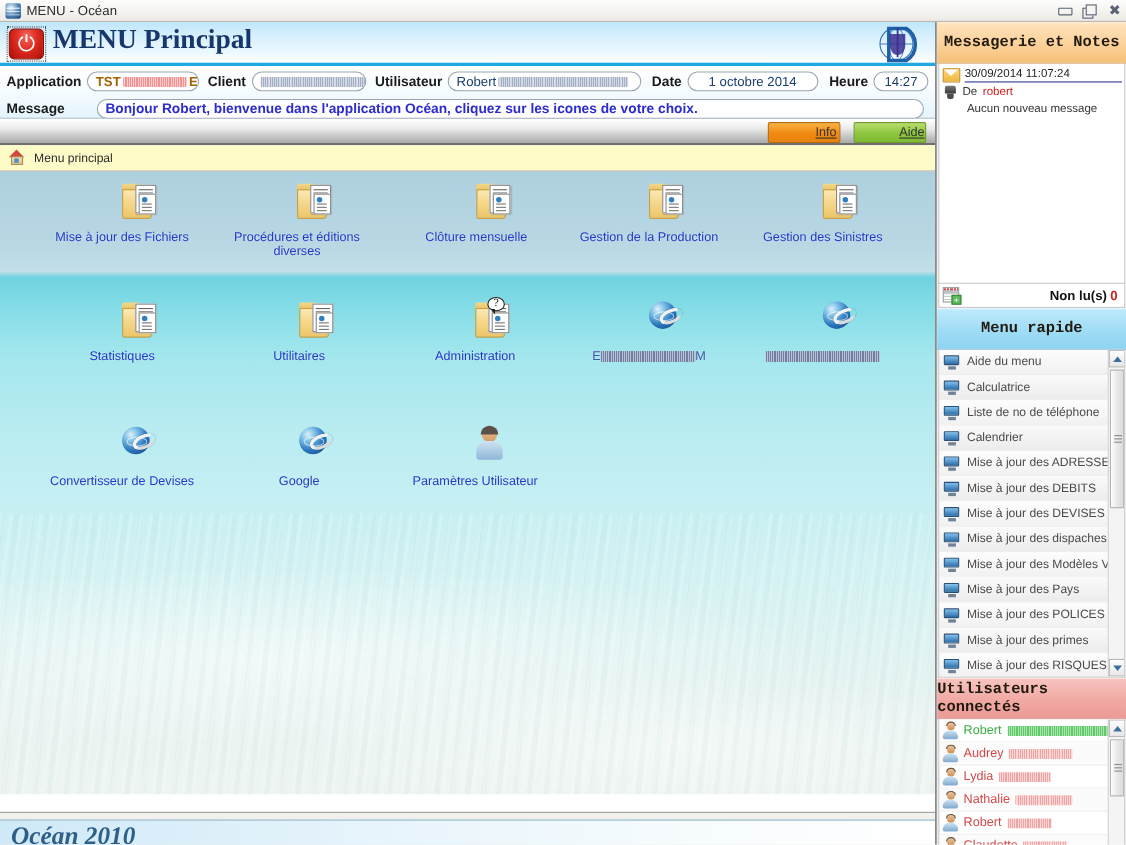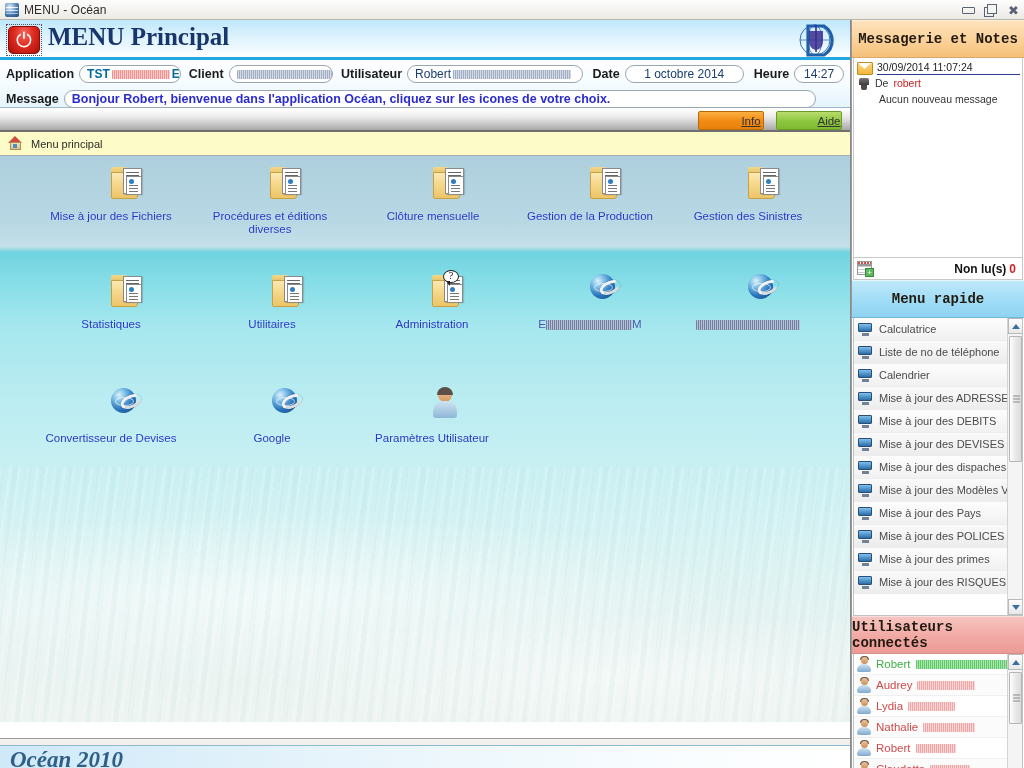--- a/index.html
+++ b/index.html
@@ -118,26 +118,26 @@
     display: inline-block; height: 9px; flex: none;
     background: repeating-linear-gradient(90deg,#f08d8d 0 1px,#ffc9c9 1px 2px);
     opacity: .95; border-radius: 1px;
   }
   .redact-blue {
     display: inline-block; height: 9px; flex: none;
     background: repeating-linear-gradient(90deg,#9aa6bd 0 1px,#cfd6e4 1px 2px);
     opacity: .9; border-radius: 1px; filter: blur(0.6px);
   }
   #f-app   { width: 115px; }
-  #f-app .txt { color:#0369a1; font-weight:600; }
+  #f-app .txt { color:#a16207; font-weight:600; }
   #f-client{ width: 118px; }
   #f-user  { width: 200px; }
   #f-date  { width: 135px; justify-content:center; }
   #f-heure { width: 55px; justify-content:center; }
-  #f-msg   { width: 752px; color:#2b2bd0; font-weight: bold; font-size:12.5px;}
+  #f-msg   { width: 752px; color:#2b2bd0; font-weight: bold; font-size:12.5px;margin-left:24px;}
 
   
   #toolbar {
     position: relative; height: 24px;
     background: linear-gradient(#ffffff 0%, #e9e9e9 40%, #c8c8c8 70%, #a9a9a9 100%);
     border-bottom: 2px solid #6f6f6f;
     border-top: 1px solid #ffffff;
   }
   .tbtn {
     position: absolute; top: 2px; height: 19px; width: 66px;
@@ -632,20 +632,27 @@
       </div>
 
       <div class="panel-head" id="quick-head">Menu rapide</div>
       <div id="quick-list">
         <div id="quick-items">
             <div class="q-item">
               <span class="mon-icon">
                 <span class="scr"></span>
                 <span class="stand"></span>
               </span>
+              <span>Aide du menu</span>
+            </div>
+            <div class="q-item">
+              <span class="mon-icon">
+                <span class="scr"></span>
+                <span class="stand"></span>
+              </span>
               <span>Calculatrice</span>
             </div>
             <div class="q-item">
               <span class="mon-icon">
                 <span class="scr"></span>
                 <span class="stand"></span>
               </span>
               <span>Liste de no de téléphone</span>
             </div>
             <div class="q-item">

